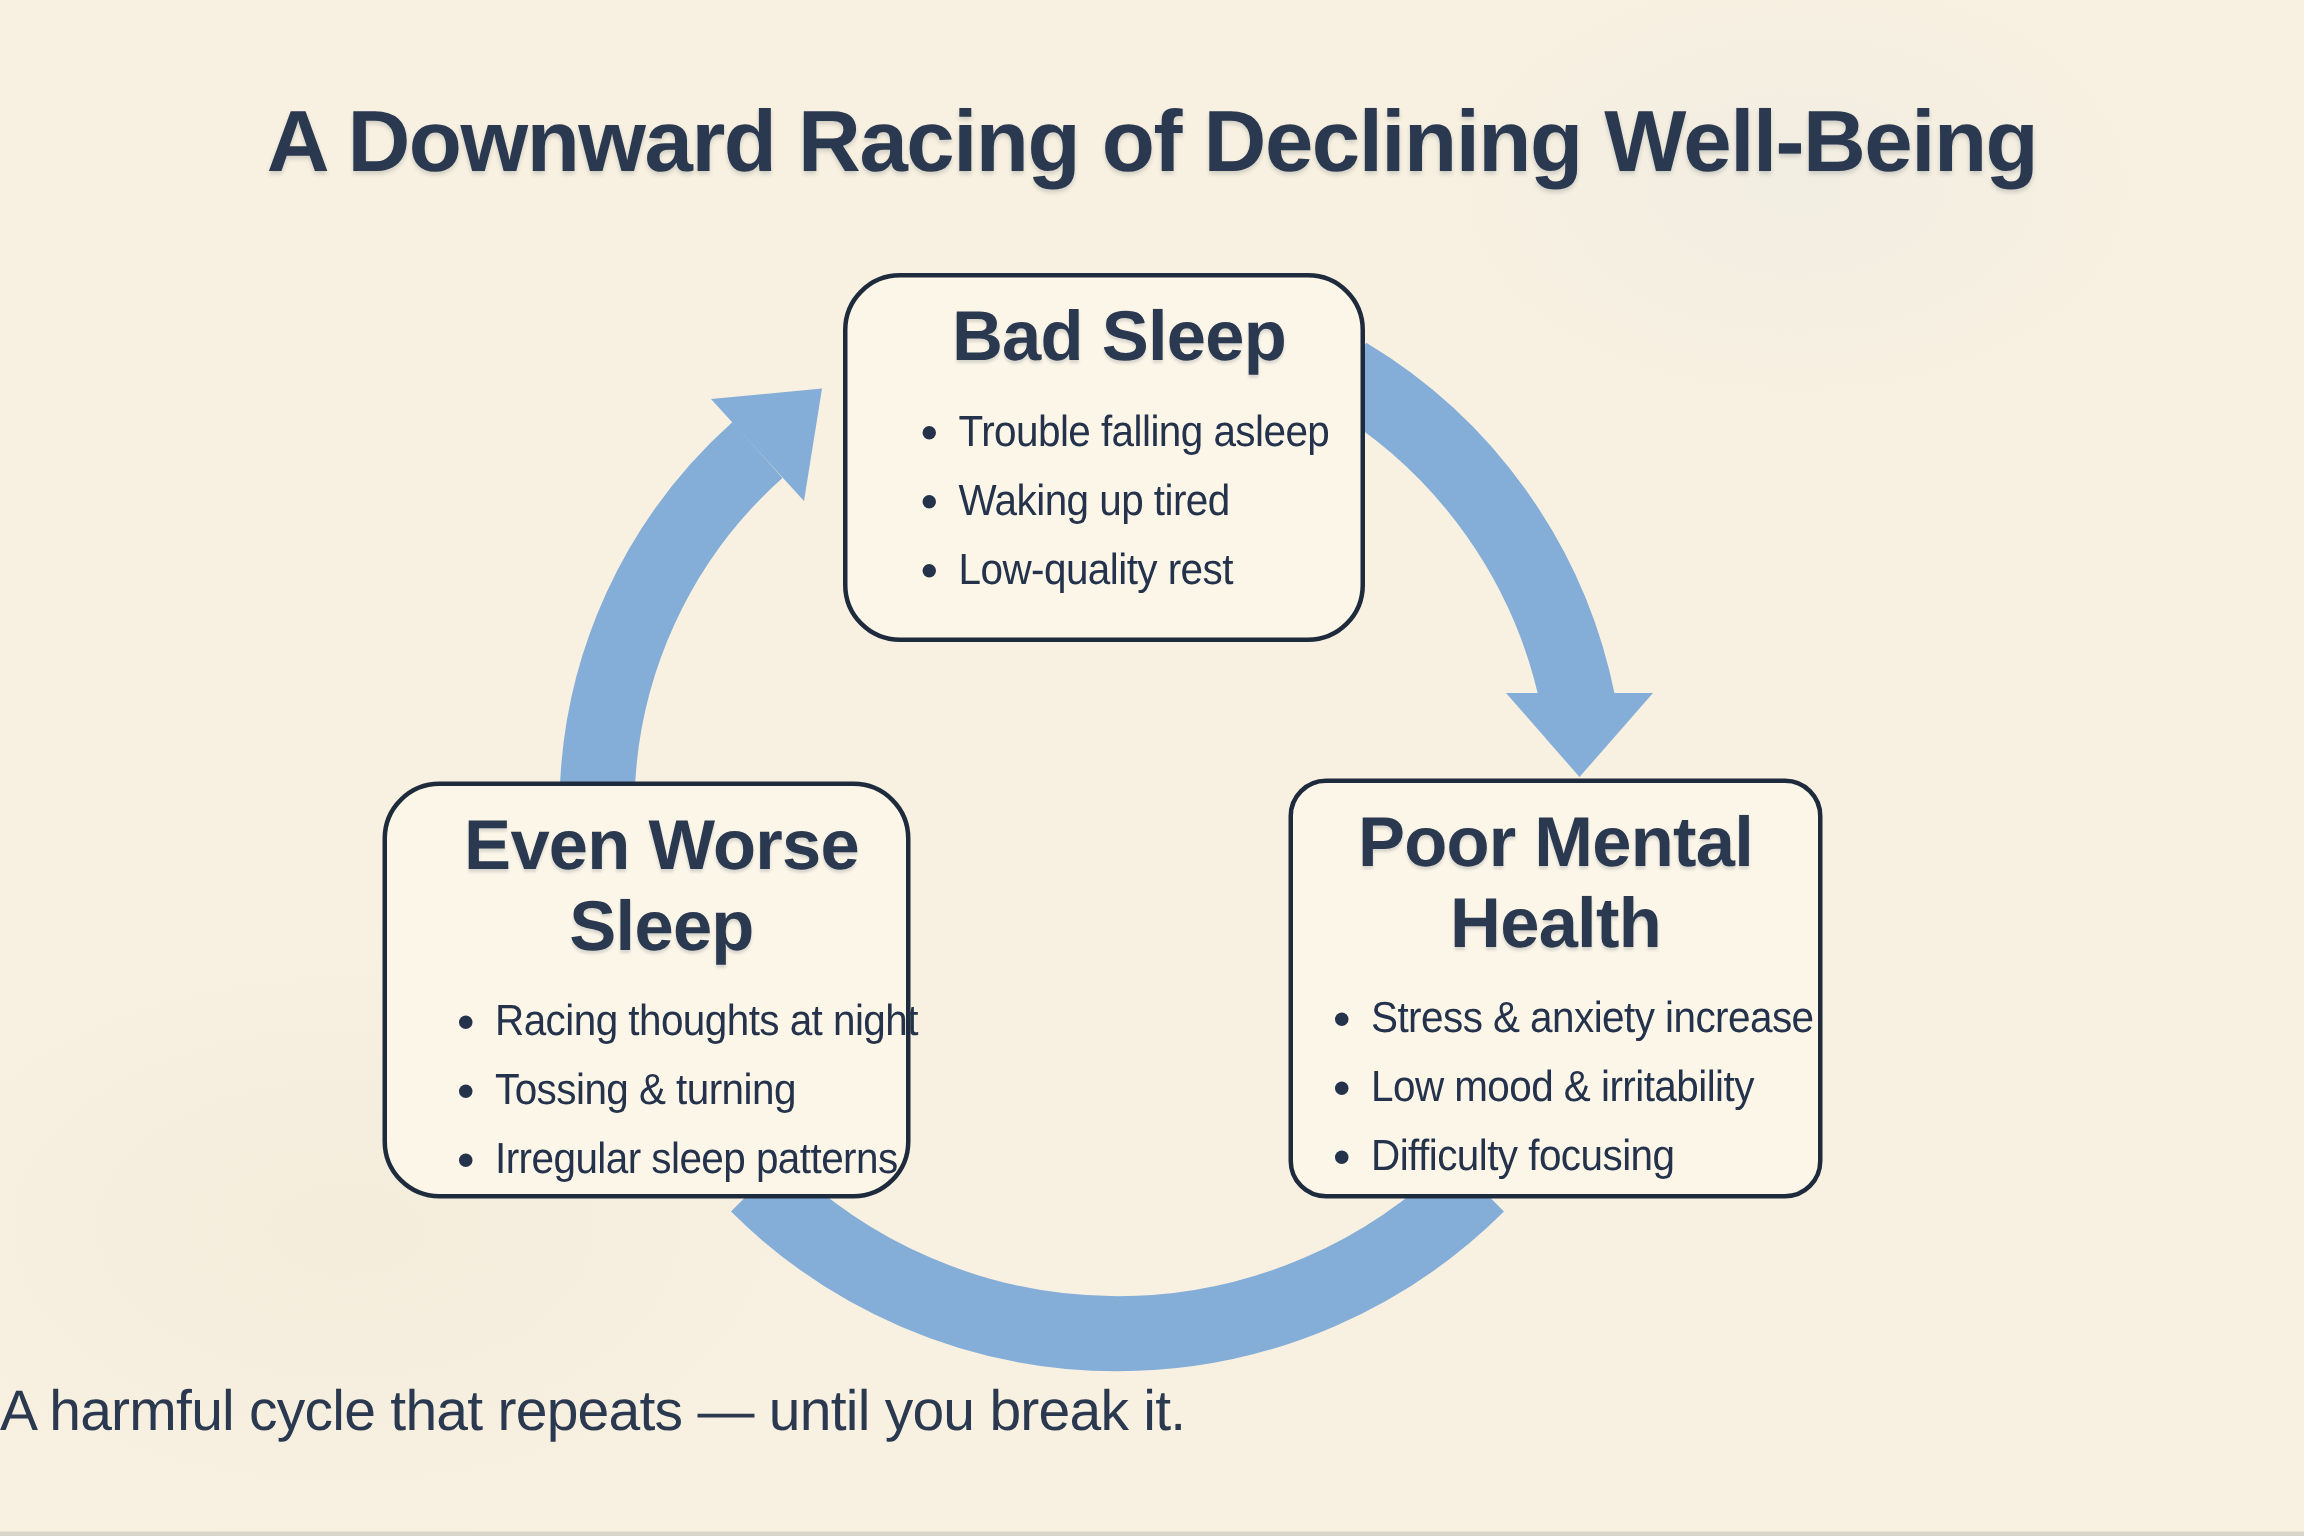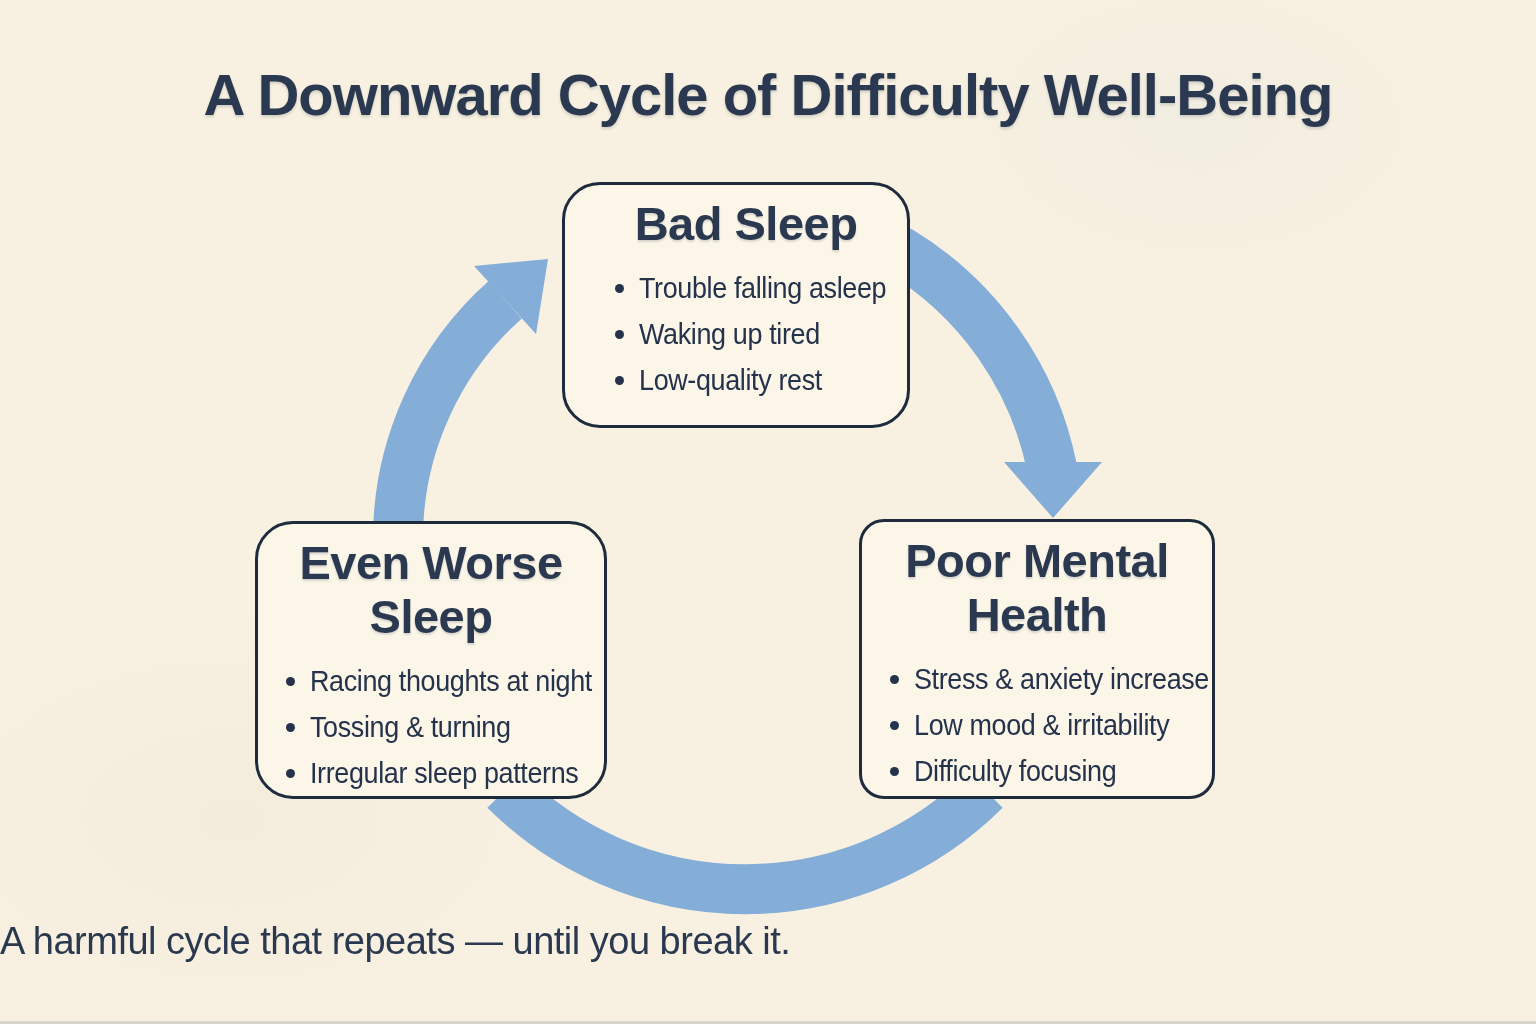--- a/index.html
+++ b/index.html
@@ -36,21 +36,21 @@
   .arc{stroke:var(--arrow);fill:none;stroke-width:50px;}
   .head{fill:var(--arrow);stroke:none;}
   .node{
     position:absolute;
     background:var(--box-fill);
     border:3px solid var(--outline);
     border-radius:38px;
     z-index:2;
   }
   .node-bad-sleep{left:562px;top:182px;width:348px;height:246px;padding-left:20px;}
-  .node-even-worse-sleep{left:255px;top:521px;width:352px;height:278px;}
+  .node-even-worse-sleep{left:255px;top:521px;width:352px;height:278px;padding-left:20px;}
   .node-poor-mental-health{left:859px;top:519px;width:356px;height:280px;border-radius:25px;}
   .node h2{
     margin-top:12px;
     text-align:center;
     font-size:47px;line-height:54px;font-weight:bold;
     letter-spacing:-0.5px;
     color:var(--heading);
     text-shadow:0 2px 2px rgba(30,43,60,0.16);
   }
   .bullets{
@@ -89,21 +89,21 @@
     position:absolute;left:0;bottom:0;width:100%;height:3px;
     background:var(--edge-line);
     z-index:3;
   }
 </style>
 </head>
 <body>
 
 <div class="canvas">
 
-  <h1 class="title">A Downward Cycle of Difficulty Well-Being</h1>
+  <h1 class="title">A Downward Racing of Declining Well-Being</h1>
 
   <svg class="arrows" width="1536" height="1024" viewBox="0 0 1536 1024" aria-hidden="true">
 
     <path class="arc" d="M 898 250 A 330 330 0 0 1 1052 468"></path>
     <polygon class="head" points="1004,462 1102,462 1053,518"></polygon>
 
     <path class="arc" d="M 985 790 A 340 340 0 0 1 505 790"></path>
 
     <path class="arc" d="M 398 534 A 320 320 0 0 1 505 300"></path>
     <polygon class="head" points="548,259 536,334 474,266"></polygon>

